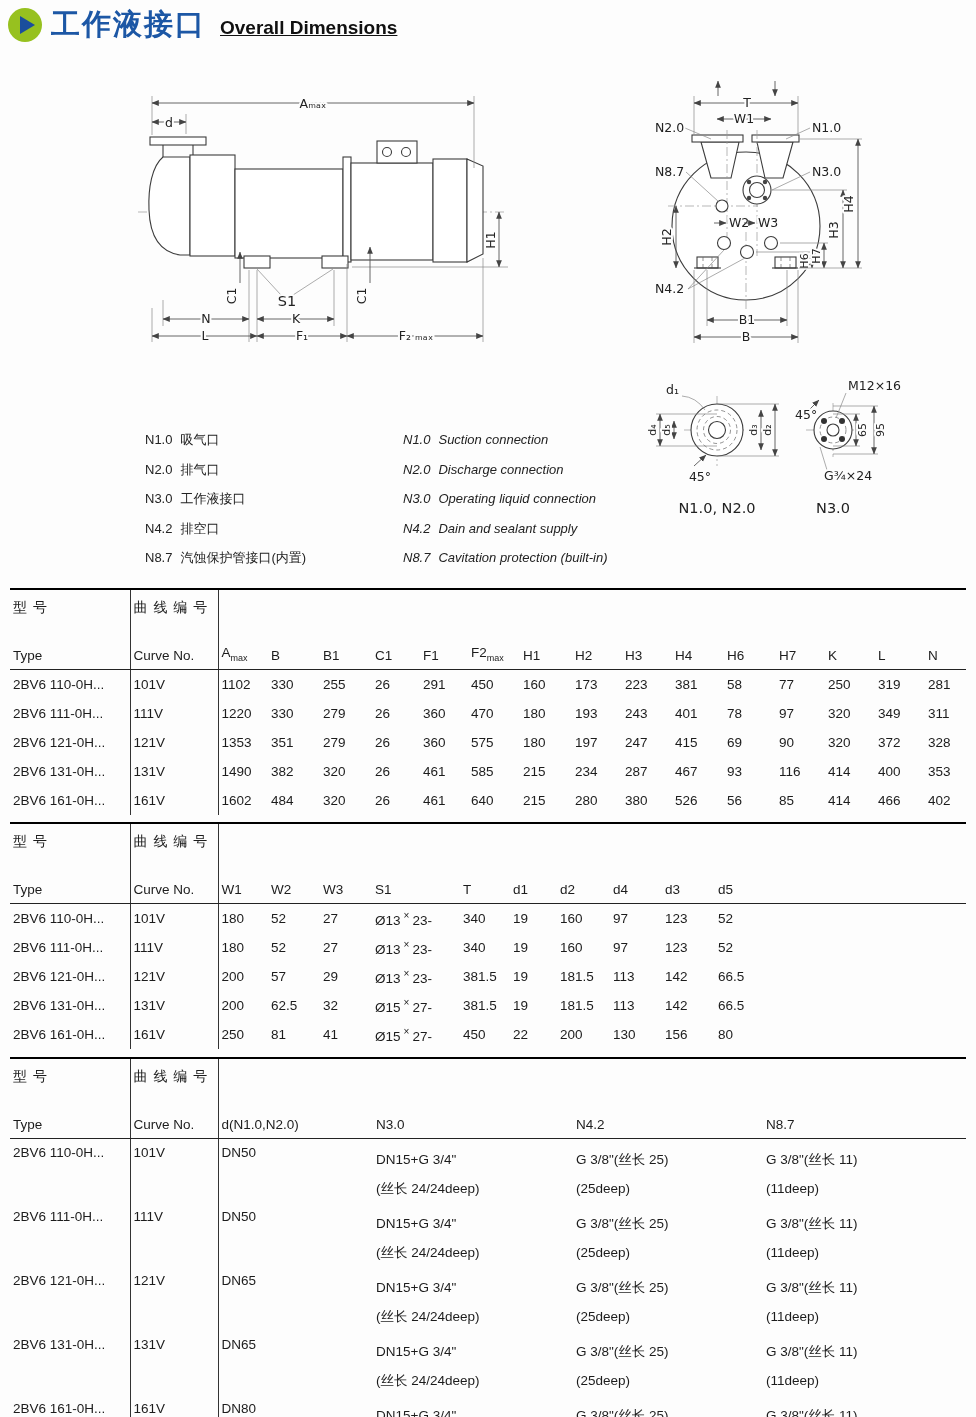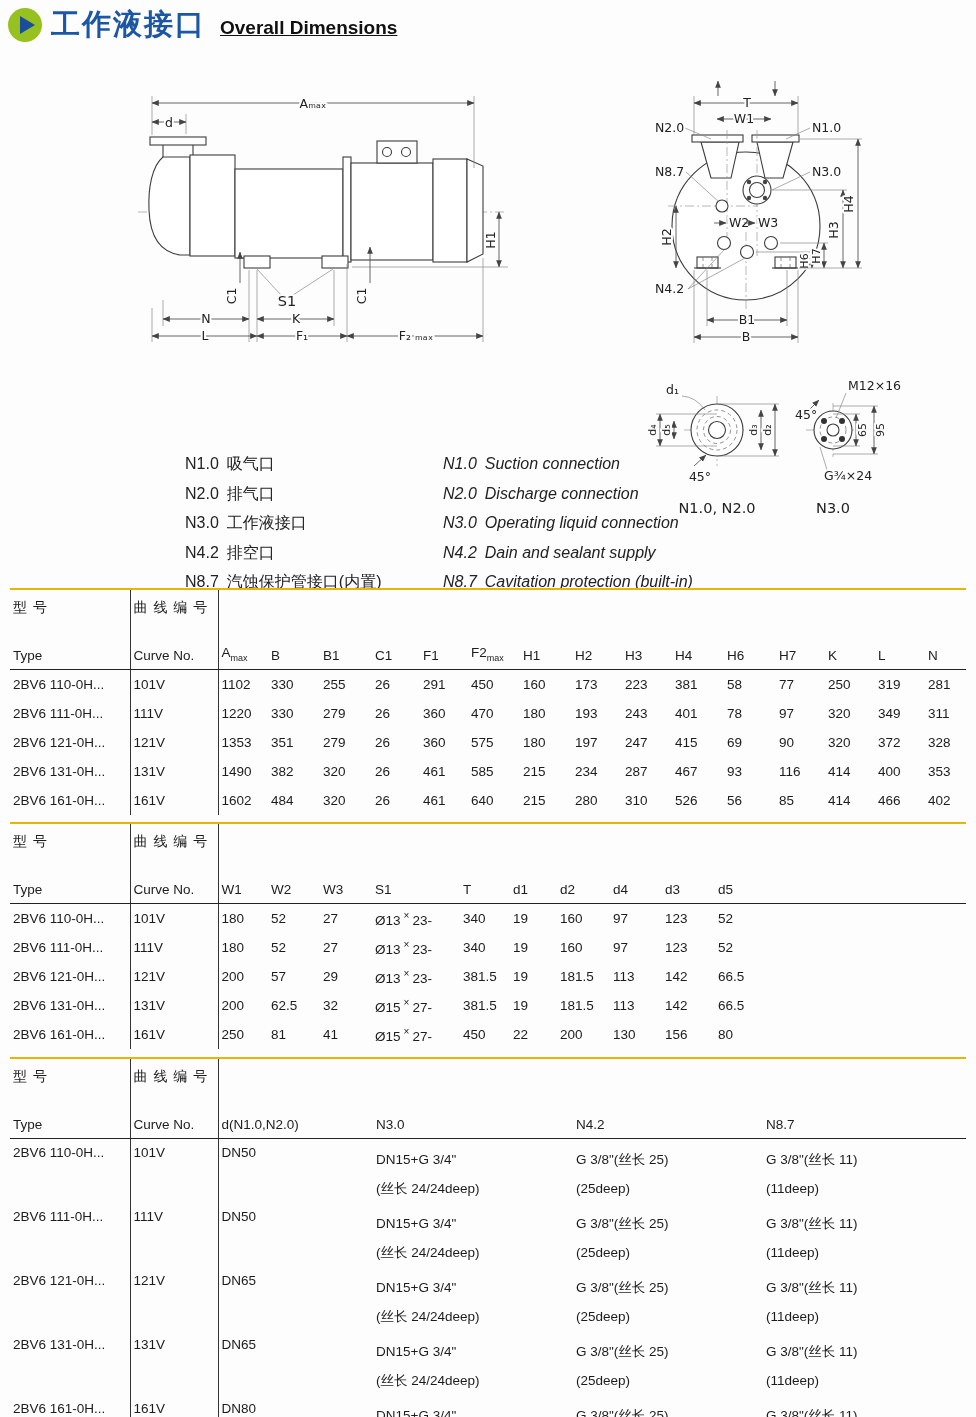--- a/index.html
+++ b/index.html
@@ -18,26 +18,26 @@
   .pf{stroke:#3c3c3c;stroke-width:1.1;fill:#fff;}
   .dim{stroke:#555;stroke-width:0.9;fill:none;}
   .ext{stroke:#888;stroke-width:0.7;fill:none;}
   .cl{stroke:#999;stroke-width:0.7;fill:none;stroke-dasharray:9 3 2 3;}
   .dash{stroke:#666;stroke-width:0.7;fill:none;stroke-dasharray:4 3;}
   .t{font-family:"DejaVu Sans",sans-serif;font-size:12.5px;fill:#222;
      paint-order:stroke;stroke:#fdfdfd;stroke-width:4px;stroke-linejoin:round;}
   .ts{font-size:11px;}
   .tb{font-size:14.5px;}
   
-  .legend{position:absolute;top:449px;font-size:16px;color:#222;margin-left:40px;}
+  .legend{position:absolute;top:425px;font-size:13px;color:#222;}
   .legend .row{height:29.6px;line-height:29.6px;white-space:nowrap;}
   .legend .code{margin-right:8px;}
   
   table.dimtable{position:absolute;left:10px;width:956px;border-collapse:collapse;table-layout:fixed;
-    font-size:13.5px;color:#1c1c1c;border-top:2px solid #eab308;}
+    font-size:13.5px;color:#1c1c1c;border-top:2px solid #000000;}
   table.dimtable td{padding:0 0 0 3px;white-space:nowrap;overflow:visible;}
   td.sep{border-right:1px solid #333;}
   tr.hz td{height:36px;vertical-align:top;padding-top:9px;font-size:14px;letter-spacing:1px;}
   tr.he td{height:28px;vertical-align:bottom;padding-bottom:6px;border-bottom:1.5px solid #222;letter-spacing:0;}
   tr.dr td{height:29px;vertical-align:middle;}
   tr.dr3 td{height:58px;vertical-align:top;padding-top:6px;}
   tr.dr3 td div{line-height:29px;height:29px;}
   sub{font-size:9px;}
   sup.sx{font-size:10px;margin:0 3px;}
   .b2{border-bottom:2px solid #1a1a1a;}
@@ -396,21 +396,21 @@
       <td class="sep">2BV6 161-0H...</td>
       <td class="sep">161V</td>
       <td>1602</td>
           <td>484</td>
           <td>320</td>
           <td>26</td>
           <td>461</td>
           <td>640</td>
           <td>215</td>
           <td>280</td>
-          <td>310</td>
+          <td>380</td>
           <td>526</td>
           <td>56</td>
           <td>85</td>
           <td>414</td>
           <td>466</td>
           <td>402</td>
     </tr>
   </tbody>
     </table>
 

